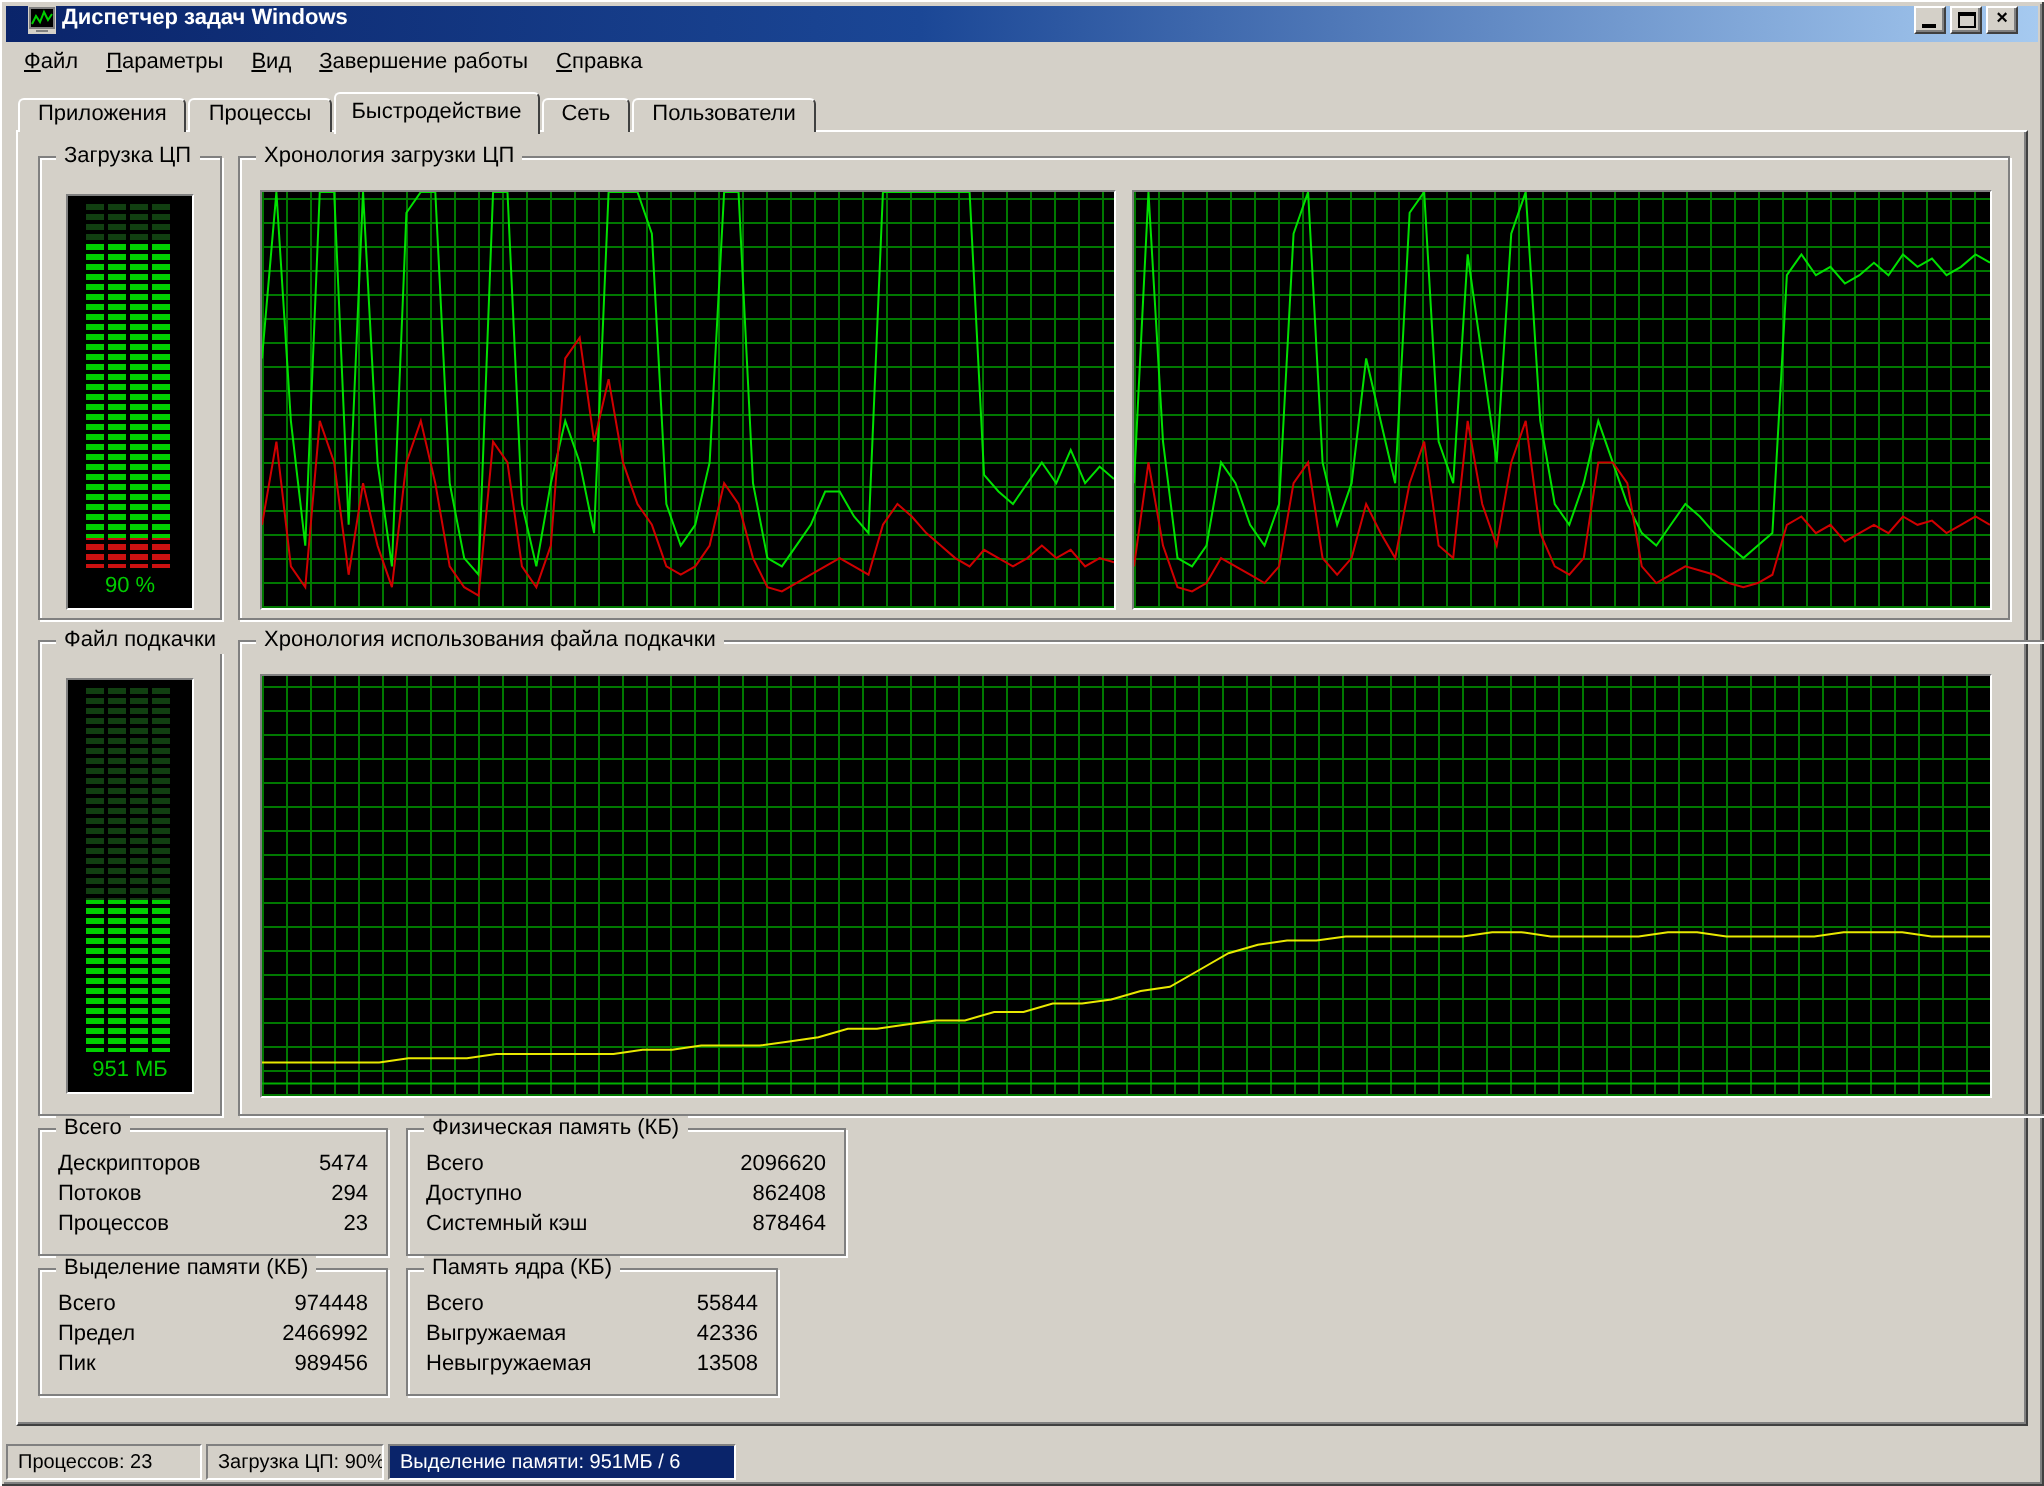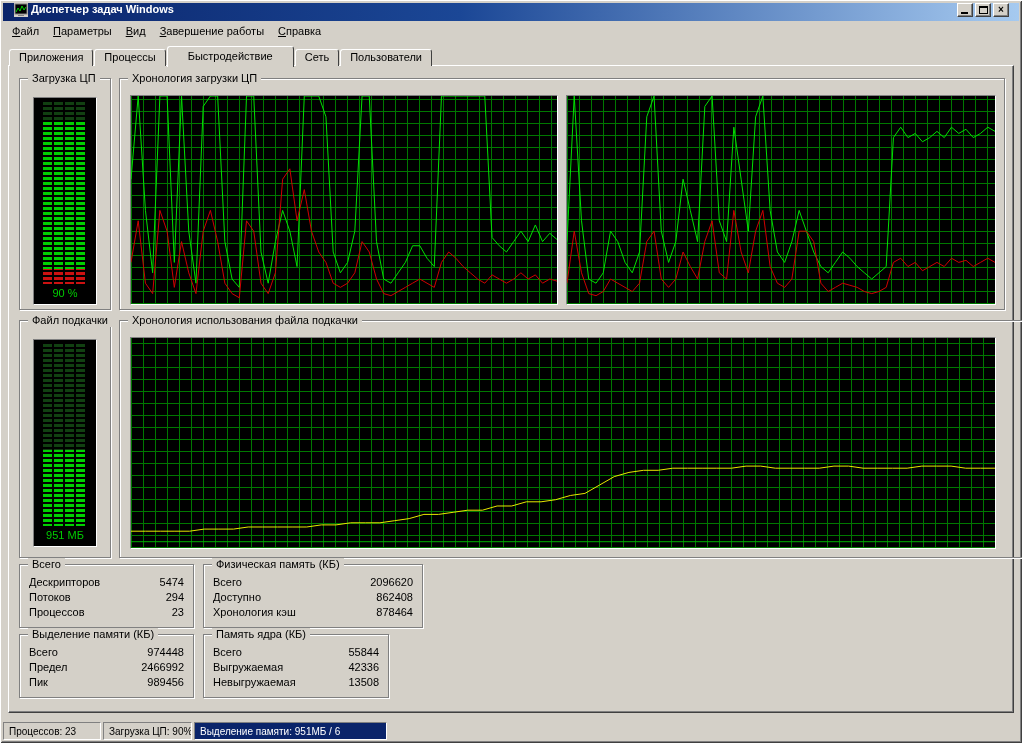--- a/index.html
+++ b/index.html
@@ -43,21 +43,21 @@
   .menu-item::first-letter { text-decoration: underline; }
 
   
   .tabstrip { position:absolute; left:9px; top:45px; height:21px; display:flex;
               align-items:flex-end; z-index:3; }
   .tab {
     height:17px; line-height:15px; padding:0 9px; font-size:11px;
     background:#d4d0c8; border:1px solid; border-color:#fff #404040 #404040 #fff;
     border-bottom:none; border-radius:3px 3px 0 0; margin-right:1px; white-space:nowrap;
   }
-  .tab.active { height:21px; line-height:19px; padding:0 20px; position:relative;
+  .tab.active { height:21px; line-height:19px; padding:0 8px; position:relative;
                 margin-bottom:-1px; z-index:4; }
 
   .tabpanel {
     position:absolute; left:8px; top:65px; width:1006px; height:648px;
     background:#d4d0c8; border:1px solid; border-color:#fff #404040 #404040 #fff;
     box-shadow: inset -1px -1px 0 #808080; z-index:2;
   }
 
   
   .group {
@@ -236,21 +236,21 @@
       <div class="stats-body">
         <div class="srow">
             <span>Всего</span>
             <span>2096620</span>
           </div>
         <div class="srow">
             <span>Доступно</span>
             <span>862408</span>
           </div>
         <div class="srow">
-            <span>Хронология кэш</span>
+            <span>Системный кэш</span>
             <span>878464</span>
           </div>
       </div>
     </div>
 
     <div class="group" style="left:10px; top:568px; width:175px; height:64px;">
       <span class="group-label">Выделение памяти (КБ)</span>
       <div class="stats-body">
         <div class="srow">
             <span>Всего</span>
@@ -283,16 +283,16 @@
             <span>13508</span>
           </div>
       </div>
     </div>
 
   </div>
 
   <div class="statusbar">
     <div class="spanel" style="width:98px;">Процессов: 23</div>
     <div class="spanel" style="width:89px;">Загрузка ЦП: 90%</div>
-    <div class="spanel hl" style="width:193px;">Выделение памяти: 951МБ / 6</div>
+    <div class="spanel hl" style="width:174px;">Выделение памяти: 951МБ / 6</div>
   </div>
 
 </div>
 
 </body></html>

